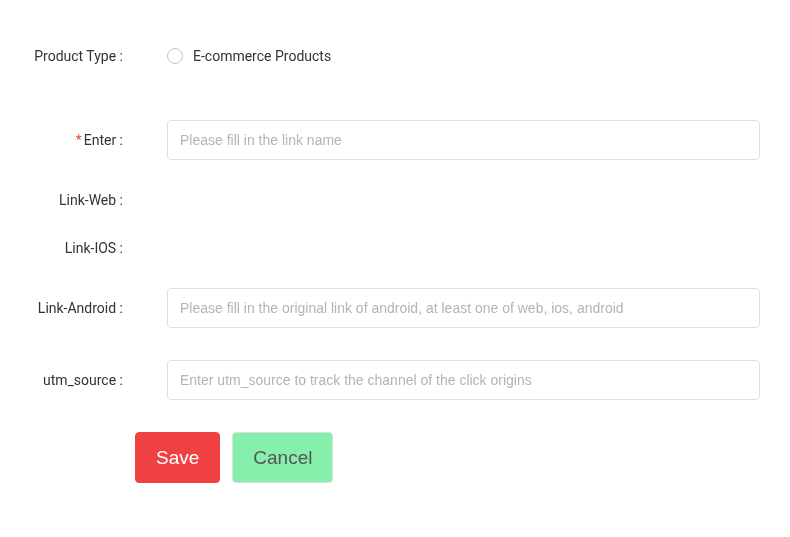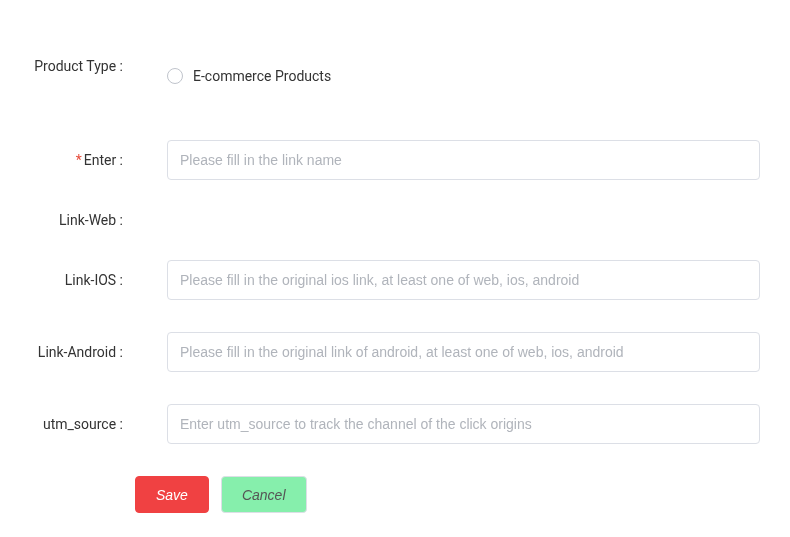--- a/index.html
+++ b/index.html
@@ -59,21 +59,20 @@
       align-items: center;
     }
     .radio-item {
       display: flex;
       align-items: center;
       cursor: pointer;
       user-select: none;
     }
     .radio-item:first-child {
       margin-right: 200px;
-      margin-top: 20px;
     }
     .radio-circle {
       width: 16px;
       height: 16px;
       border-radius: 50%;
       border: 1px solid #c0c4cc;
       margin-right: 10px;
       position: relative;
       display: inline-block;
       background: #fff;
@@ -96,30 +95,29 @@
       font-size: 14px;
       color: #333;
     }
     .button-row {
       display: flex;
       align-items: center;
       margin-top: 24px;
       padding-left: 105px;
     }
     .btn {
-      height: 37px;
+      height: 51px;
       padding: 0 20px;
       border-radius: 4px;
-      font-size: 14px;
+      font-size: 19px;
       cursor: pointer;
       border: 1px solid transparent;
       display: inline-flex;
       align-items: center;
       justify-content: center;
-      font-style: italic;
     }
     .btn-save {
       background: #f04142;
       color: #fff;
       border-color: #f04142;
       margin-right: 12px;
     }
     .btn-cancel {
       background: #86efac;
       color: #555;
@@ -147,23 +145,20 @@
     <input type="text" placeholder="Please fill in the link name" style="">
   </div>
 </div>
 
 <div class="form-row">
   <div class="label-col">Link-Web :</div>
 </div>
 
 <div class="form-row">
   <div class="label-col">Link-IOS :</div>
-  <div class="input-col">
-    <input type="text" placeholder="Please fill in the original ios link, at least one of web, ios, android" style="">
-  </div>
 </div>
 
 <div class="form-row">
   <div class="label-col">Link-Android :</div>
   <div class="input-col">
     <input type="text" placeholder="Please fill in the original link of android, at least one of web, ios, android" style="">
   </div>
 </div>
 
 <div class="form-row">

